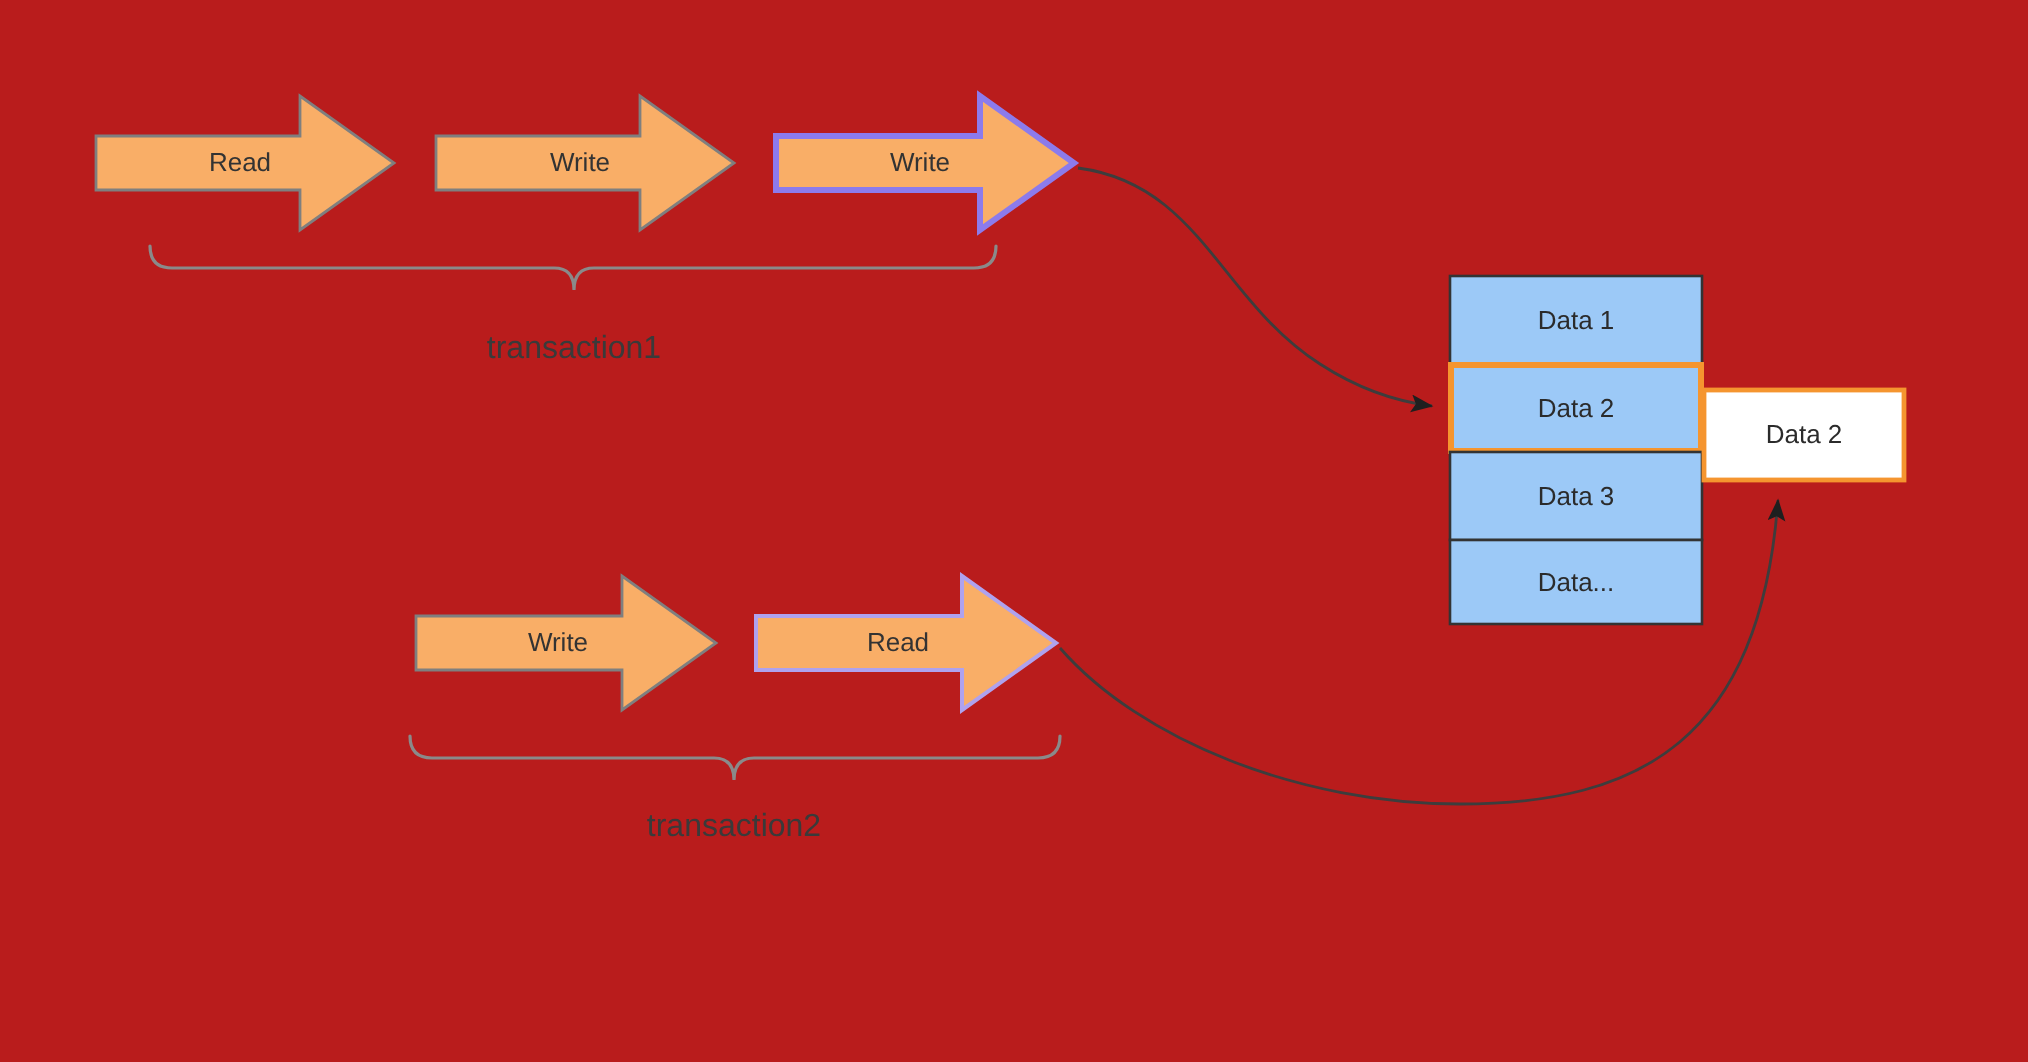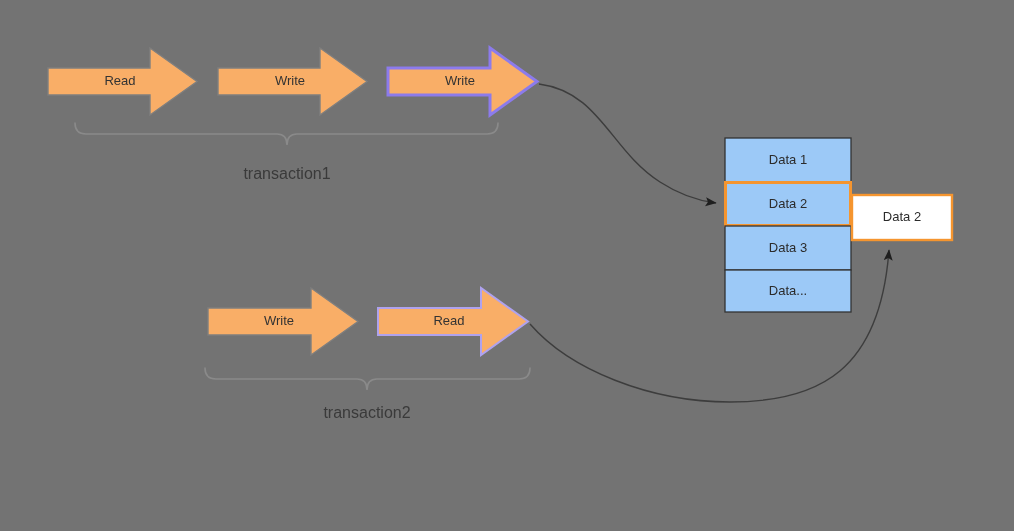--- a/index.html
+++ b/index.html
@@ -7,21 +7,21 @@
     padding: 0;
     background: #ffffff;
   }
   body {
     font-family: "Liberation Sans", sans-serif;
   }
   #canvas {
     position: relative;
     width: 1014px;
     height: 531px;
-    background: #737373;
+    background: #b91c1c;
     overflow: hidden;
   }
   #diagram-svg {
     position: absolute;
     left: 0;
     top: 0;
     width: 1014px;
     height: 531px;
   }
   .arrow-label {

